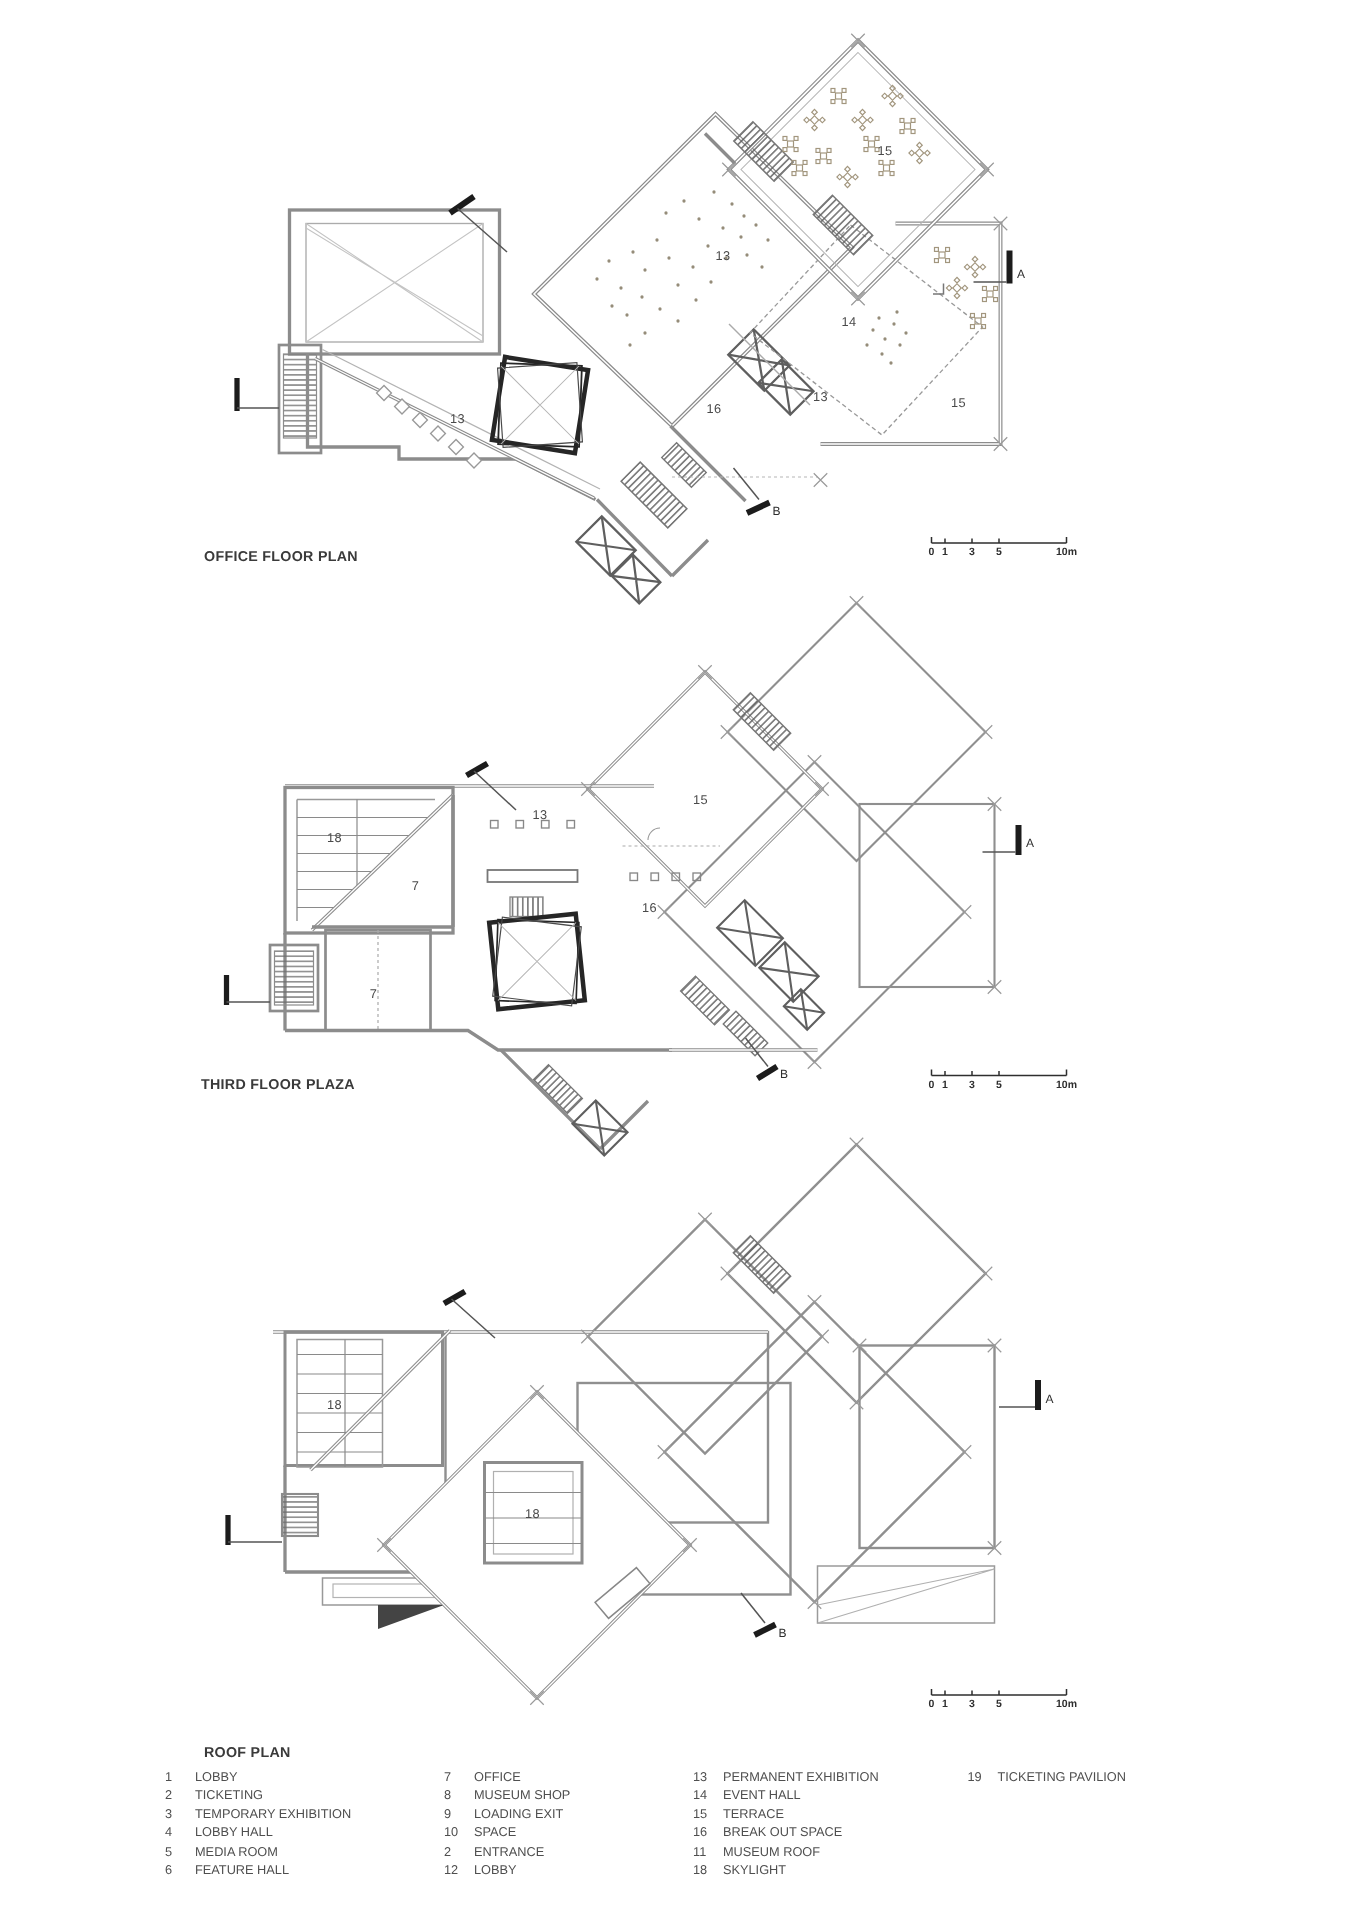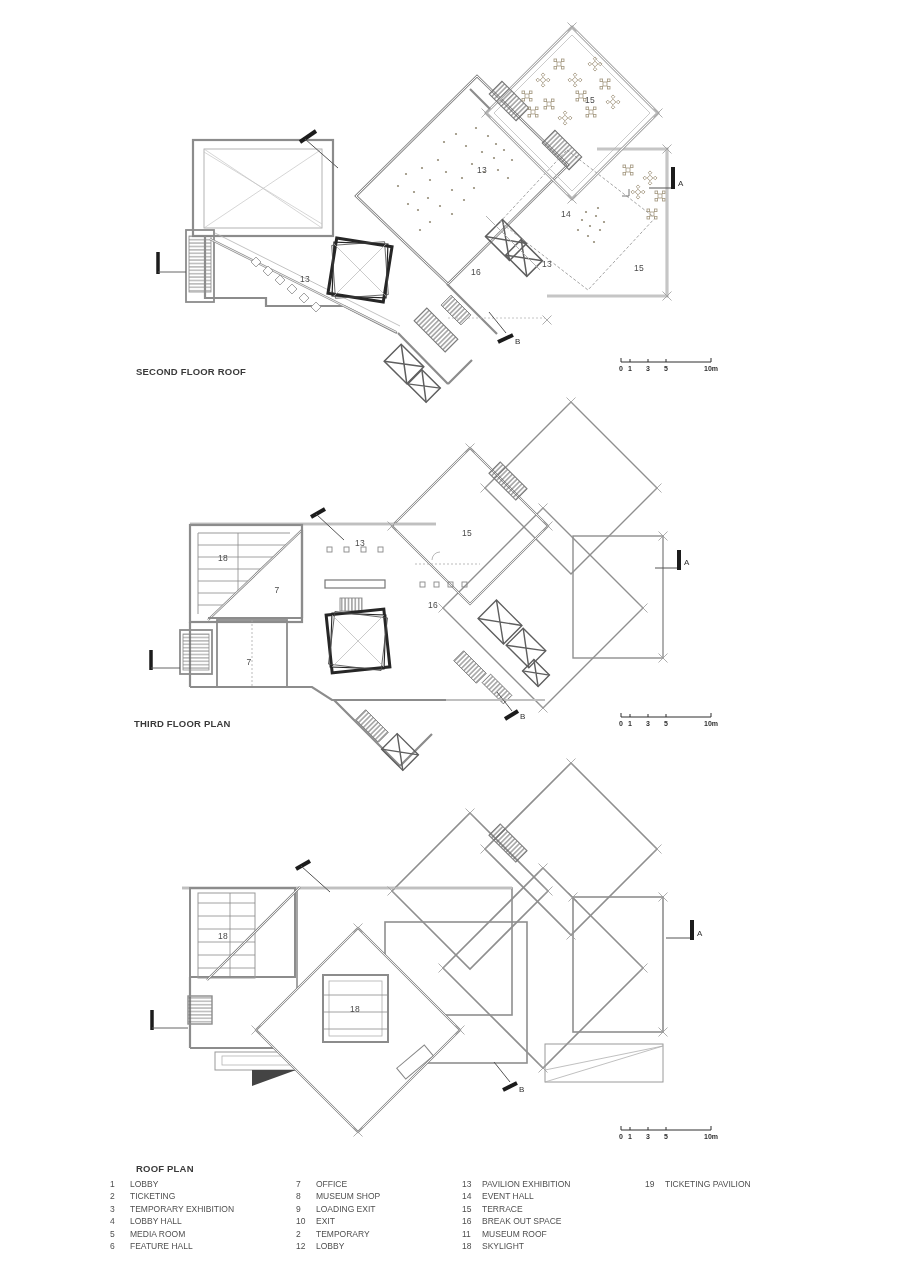--- a/index.html
+++ b/index.html
@@ -415,22 +415,22 @@
     <line x1="301" y1="866" x2="330" y2="892" stroke="#555" stroke-width="1"></line>
     <line x1="692" y1="920" x2="692" y2="940" stroke="#1c1c1c" stroke-width="4"></line>
     <line x1="666" y1="938" x2="690" y2="938" stroke="#555" stroke-width="1"></line>
     <line x1="494" y1="1062" x2="510" y2="1082" stroke="#555" stroke-width="1"></line>
     <line x1="503" y1="1090" x2="517" y2="1083" stroke="#1c1c1c" stroke-width="4"></line>
 
     <path d="M621,1126 V1130 M621,1130 H711 M630,1127 V1130 M648,1127 V1130 M666,1127 V1130 M711,1126 V1130" stroke="#2e2e2e" stroke-width="1" fill="none"></path>
   </g>
 </svg>
 
-<span class="ptitle" style="left:136px;top:366px">SECOND FLOOR ROOF</span>
-<span class="ptitle" style="left:134px;top:718px">THIRD FLOOR PLAN</span>
+<span class="ptitle" style="left:136px;top:366px">OFFICE FLOOR PLAN</span>
+<span class="ptitle" style="left:134px;top:718px">THIRD FLOOR PLAZA</span>
 <span class="ptitle" style="left:136px;top:1163px">ROOF PLAN</span>
 
 <span class="lbl" style="left:482px;top:170px">13</span>
 <span class="lbl" style="left:590px;top:100px">15</span>
 <span class="lbl" style="left:566px;top:214px">14</span>
 <span class="lbl" style="left:547px;top:264px">13</span>
 <span class="lbl" style="left:639px;top:268px">15</span>
 <span class="lbl" style="left:476px;top:272px">16</span>
 <span class="lbl" style="left:305px;top:279px">13</span>
 <span class="sec" style="left:678px;top:183px">A</span>
@@ -502,35 +502,35 @@
   <div class="legend-row">
         <span class="legend-num">8</span>
         <span>MUSEUM SHOP</span>
       </div>
   <div class="legend-row">
         <span class="legend-num">9</span>
         <span>LOADING EXIT</span>
       </div>
   <div class="legend-row">
         <span class="legend-num">10</span>
-        <span>EXIT</span>
+        <span>SPACE</span>
       </div>
   <div class="legend-row">
         <span class="legend-num">2</span>
-        <span>TEMPORARY</span>
+        <span>ENTRANCE</span>
       </div>
   <div class="legend-row">
         <span class="legend-num">12</span>
         <span>LOBBY</span>
       </div>
 </div>
 <div class="legend-col" style="left:462px">
   <div class="legend-row">
         <span class="legend-num">13</span>
-        <span>PAVILION EXHIBITION</span>
+        <span>PERMANENT EXHIBITION</span>
       </div>
   <div class="legend-row">
         <span class="legend-num">14</span>
         <span>EVENT HALL</span>
       </div>
   <div class="legend-row">
         <span class="legend-num">15</span>
         <span>TERRACE</span>
       </div>
   <div class="legend-row">

